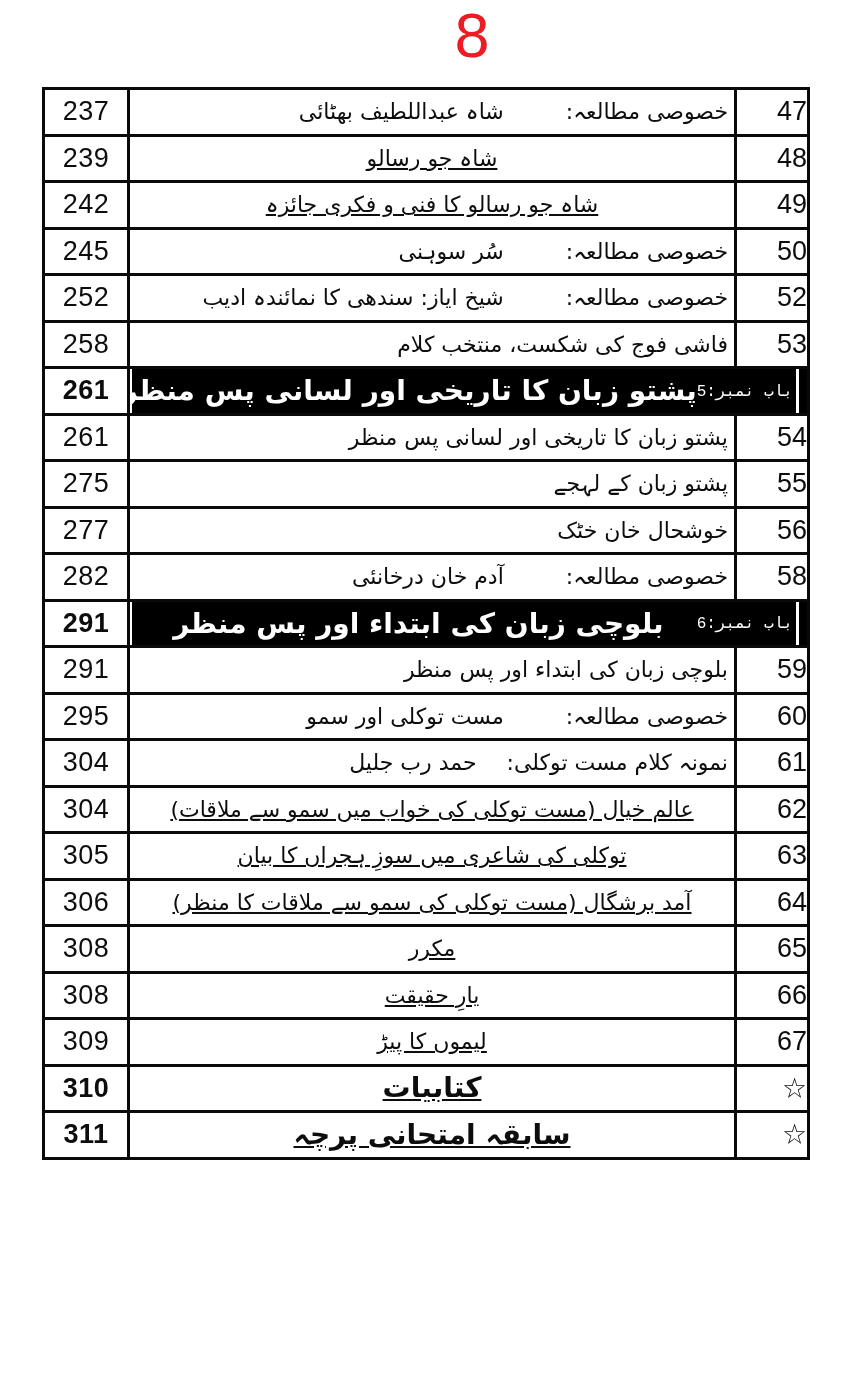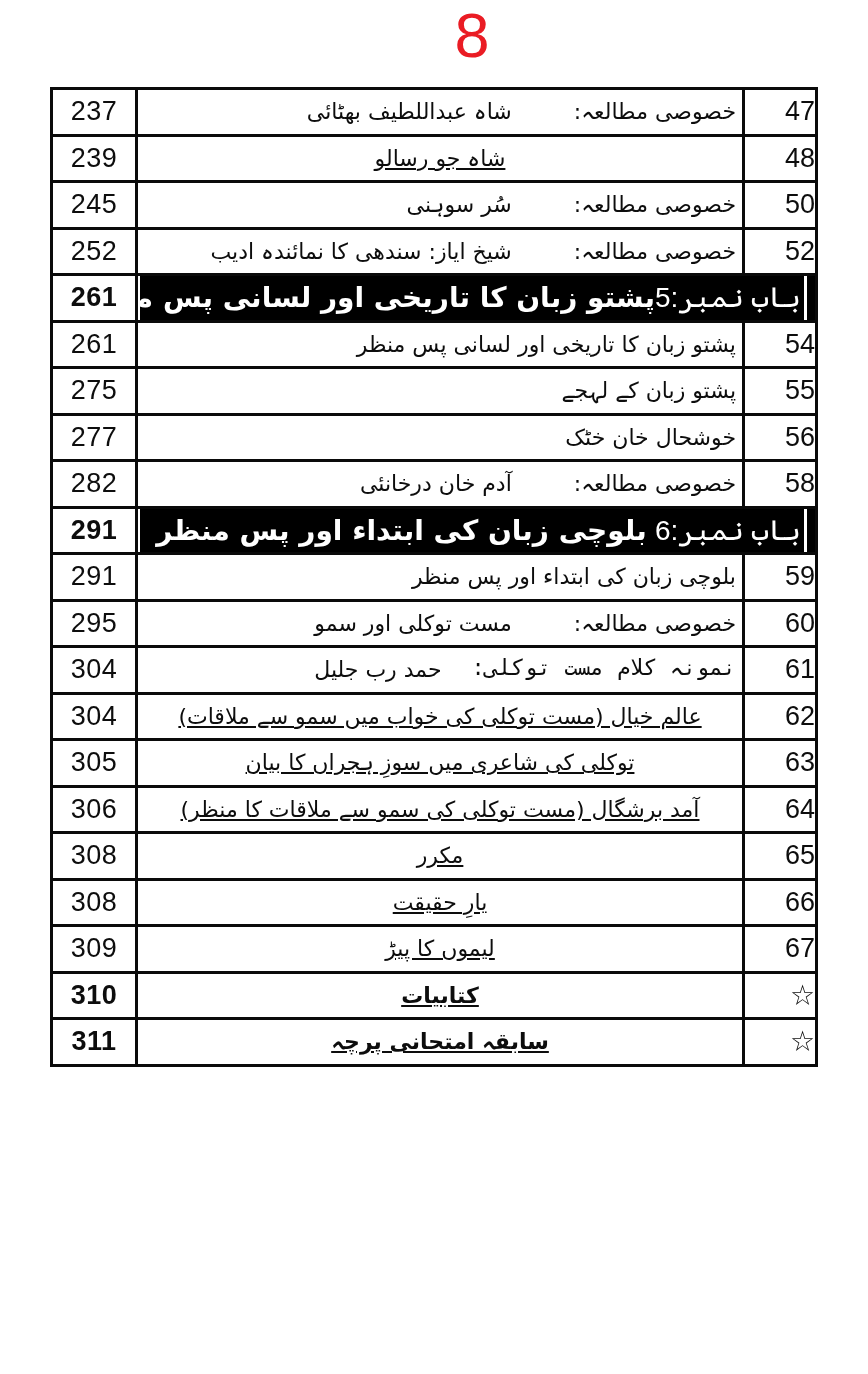--- a/index.html
+++ b/index.html
@@ -26,21 +26,21 @@
     padding-left: 76px;           
     box-sizing: border-box;
     font-size: 63px;
     font-weight: 400;
     line-height: 1;
   }
 
   
   table.toc {
     position: absolute;
-    left: 50px;
+    left: 42px;
     top: 87px;
     width: 765px;
     border-collapse: collapse;
     table-layout: fixed;
   }
   table.toc td {
     border: 3px solid #0a0a0a;
     height: 43.5px;
     padding: 0;
     vertical-align: middle;
@@ -72,38 +72,38 @@
   .cell-inner {
     display: flex;
     direction: rtl;
     align-items: center;
     padding: 0 6px;
     justify-content: flex-start;   
     white-space: nowrap;
   }
   .layout-center .cell-inner { justify-content: center; text-decoration: underline; }
   .layout-label .row-label      { margin-left: 62px; }
-  .layout-label-near .row-label { margin-left: 30px; font-family: Liberation Mono, monospace; }
+  .layout-label-near .row-label { margin-left: 30px; }
   .row-label, .row-title { line-height: 1.15; }
 
   tr.bold-row .col-page  { font-weight: 700; margin-top: 31px; }
-  tr.bold-row .row-title { font-weight: 700; font-size: 22px; }
+  tr.bold-row .row-title { font-weight: 700; font-size: 28px; }
 
   
   td.chapter-band {
     background: #000000;
     position: relative;
   }
   td.chapter-band .cell-inner {
     padding: 0 14px 0 10px;
   }
   .chapter-label {
     color: #ffffff;
-    font-family: Liberation Sans, sans-serif;
-    font-size: 28px;
+    font-family: Liberation Mono, monospace;
+    font-size: 16px;
     white-space: nowrap;
   }
   .chapter-title {
     flex: 1;
     text-align: center;
     color: #ffffff;
     font-family: "DejaVu Sans", sans-serif;
     font-weight: 700;
     font-size: 28px;
     white-space: nowrap;
@@ -153,20 +153,30 @@
     <td class="col-page">239</td>
     <td class="col-title layout-center">
       <div class="cell-inner">
 
         <span class="row-title">شاہ جو رسالو</span>
       </div>
     </td>
     <td class="col-serial">48</td>
   </tr>
 
+  <tr class="toc-row">
+    <td class="col-page">242</td>
+    <td class="col-title layout-center">
+      <div class="cell-inner">
+
+        <span class="row-title">شاہ جو رسالو کا فنی و فکری جائزہ</span>
+      </div>
+    </td>
+    <td class="col-serial">49</td>
+  </tr>
 
   <tr class="toc-row">
     <td class="col-page">245</td>
     <td class="col-title layout-label">
       <div class="cell-inner">
         <span class="row-label">خصوصی مطالعہ:</span>
         <span class="row-title">سُر سوہنی</span>
       </div>
     </td>
     <td class="col-serial">50</td>
@@ -177,20 +187,30 @@
     <td class="col-page">252</td>
     <td class="col-title layout-label">
       <div class="cell-inner">
         <span class="row-label">خصوصی مطالعہ:</span>
         <span class="row-title">شیخ ایاز: سندھی کا نمائندہ ادیب</span>
       </div>
     </td>
     <td class="col-serial">52</td>
   </tr>
 
+  <tr class="toc-row">
+    <td class="col-page">258</td>
+    <td class="col-title layout-right">
+      <div class="cell-inner">
+
+        <span class="row-title">فاشی فوج کی شکست، منتخب کلام</span>
+      </div>
+    </td>
+    <td class="col-serial">53</td>
+  </tr>
 
   <tr class="toc-row chapter-row">
     <td class="col-page">261</td>
     <td class="chapter-band" colspan="2">
       <div class="cell-inner">
         <span class="chapter-label">باب نمبر:5</span>
         <span class="chapter-title">پشتو زبان کا تاریخی اور لسانی پس منظر</span>
       </div>
       <span class="band-line-left"></span>
       <span class="band-line-right"></span>

